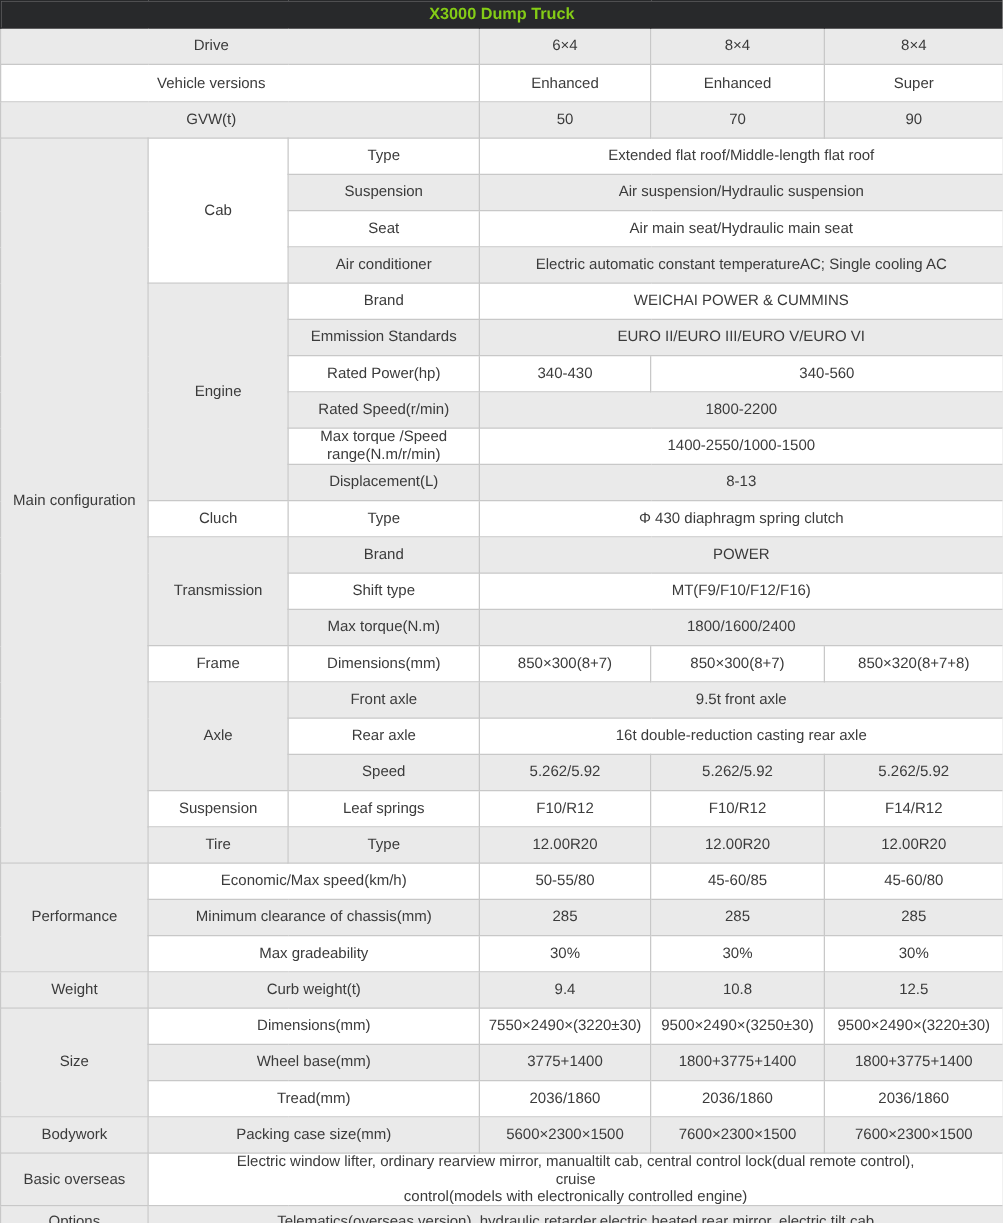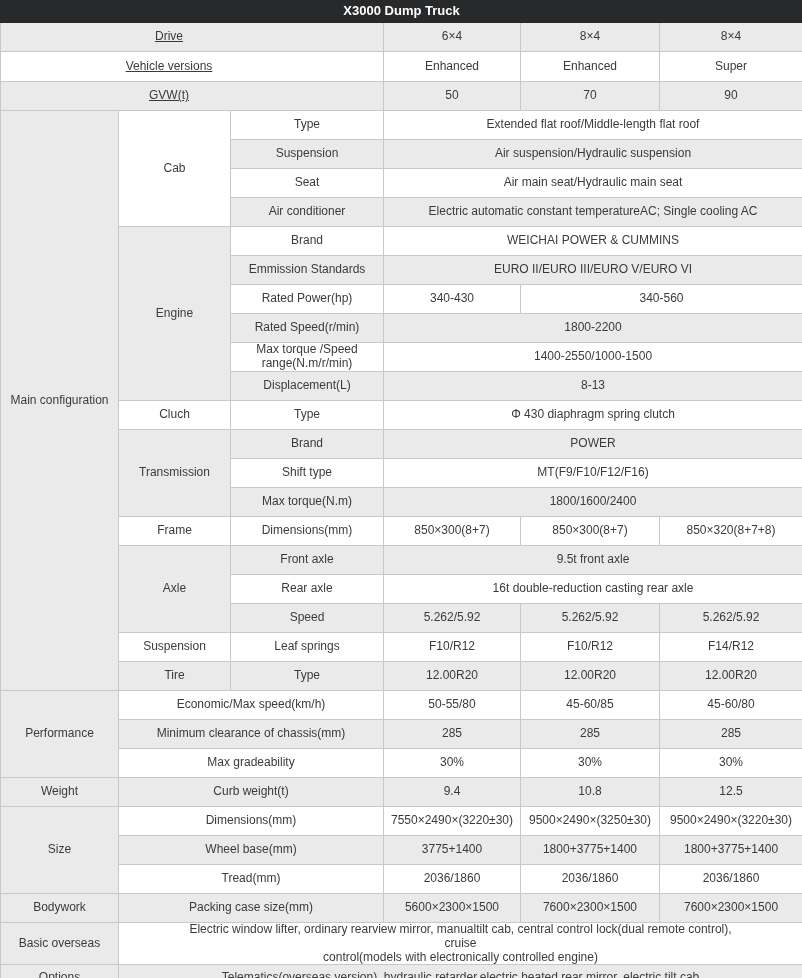--- a/index.html
+++ b/index.html
@@ -18,25 +18,25 @@
     color:#3b3b3b;
     background:#ffffff;
     padding:0 2px;
     overflow:hidden;
     word-wrap:break-word;
   }
   td.g{background:#eaeaea;}
   td.hdr{
     background:#28292b;
     border-color:#28292b;
-    color:#ffffff;
+    color:#84cc16;
     font-weight:bold;
     font-size:13px;
   }
-  td.shift{padding-right:48px;text-decoration:underline;}
+  td.shift{padding-right:48px;}
   td.wide{padding:0 55px;}
 </style>
 </head>
 <body>
 
 <table>
   <colgroup>
     <col style="width:118px">
       <col style="width:112px">
       <col style="width:153px">

